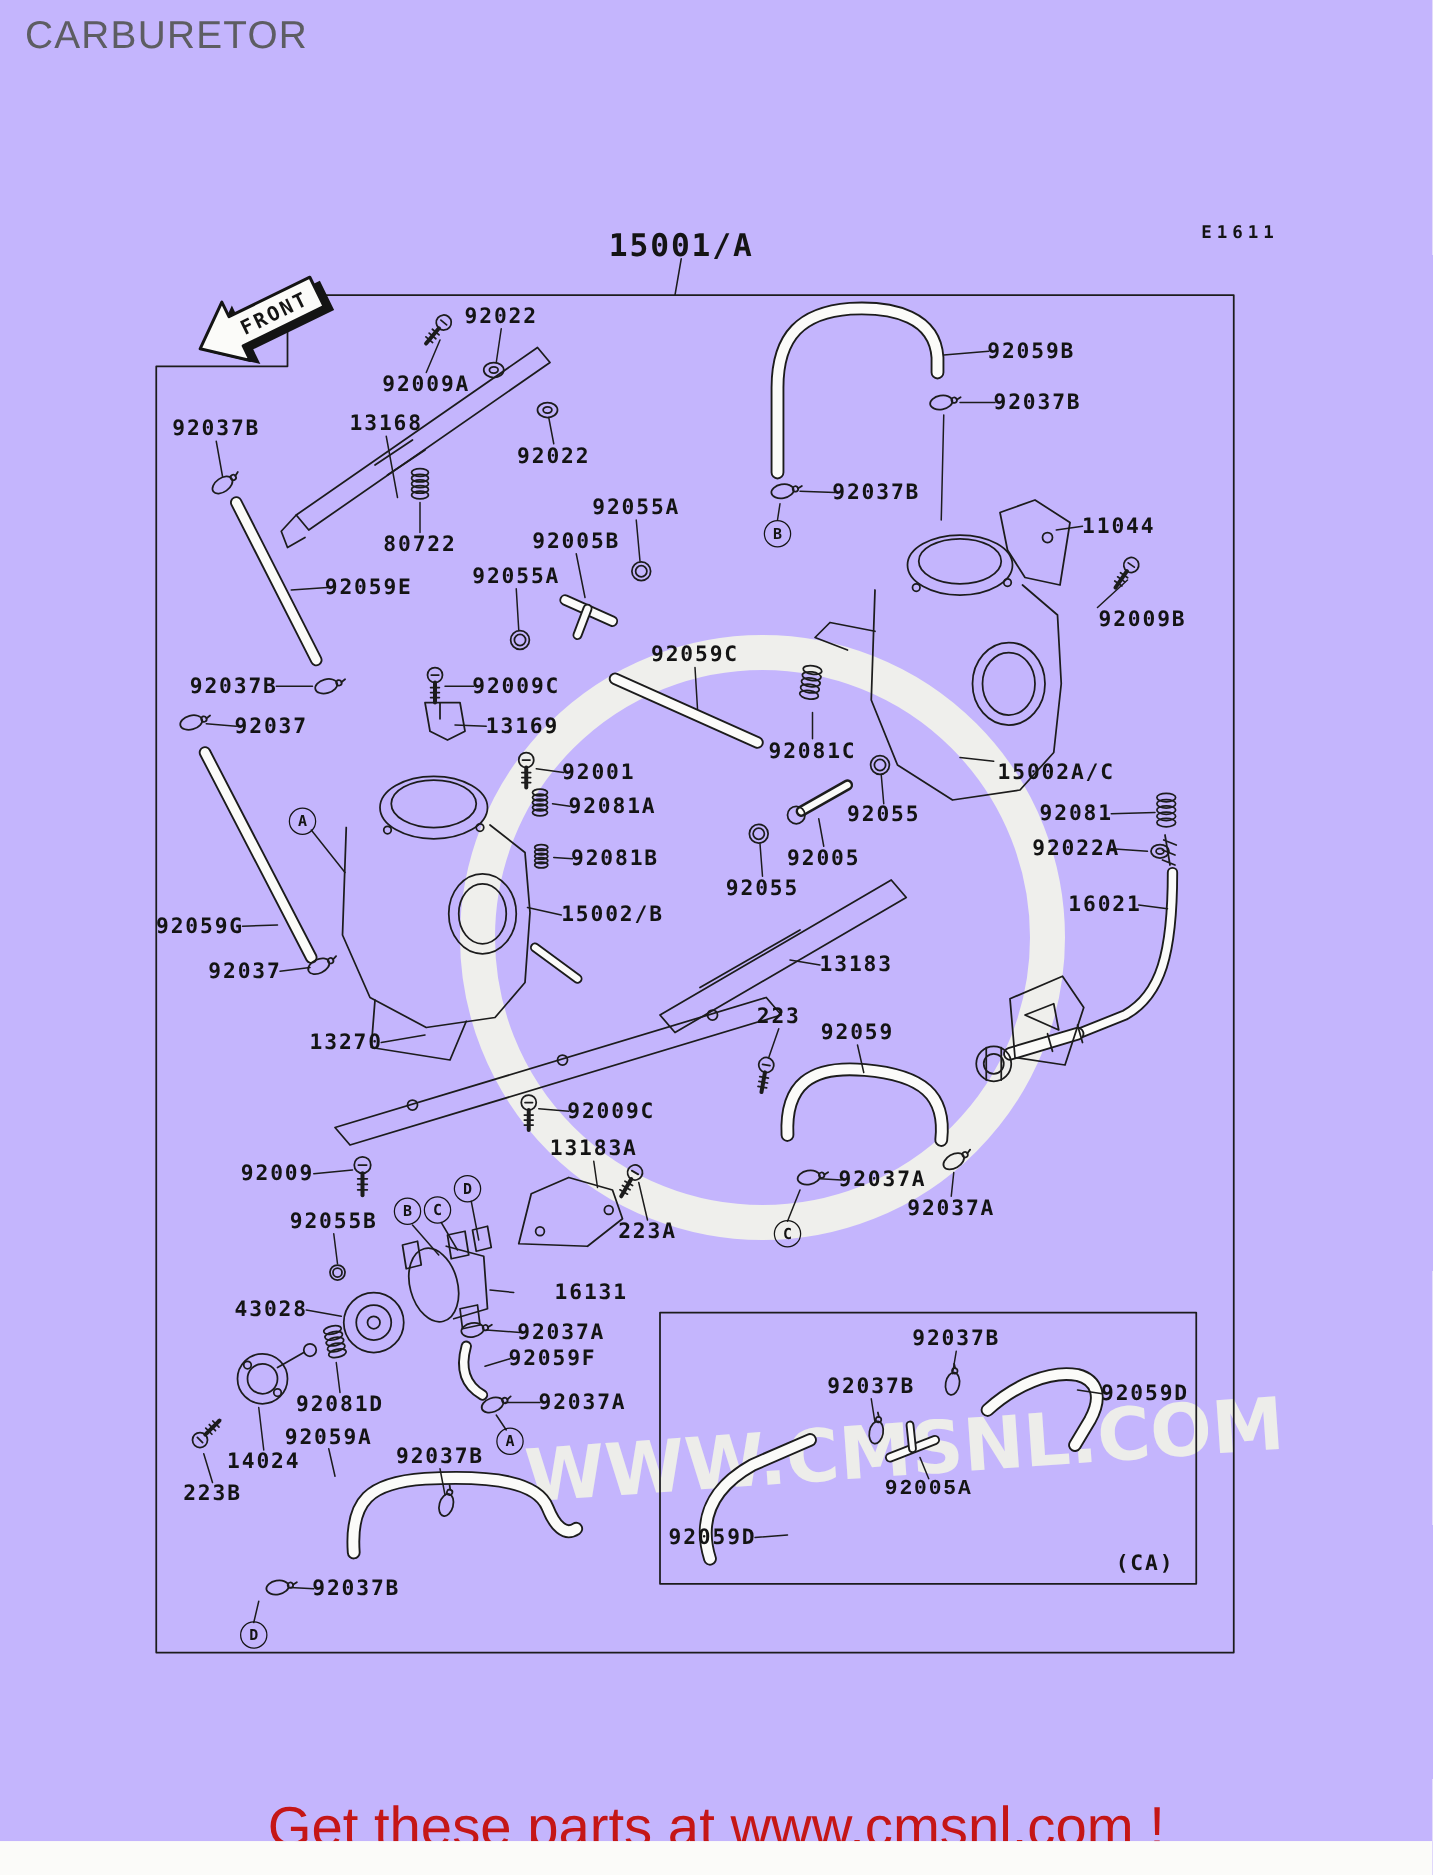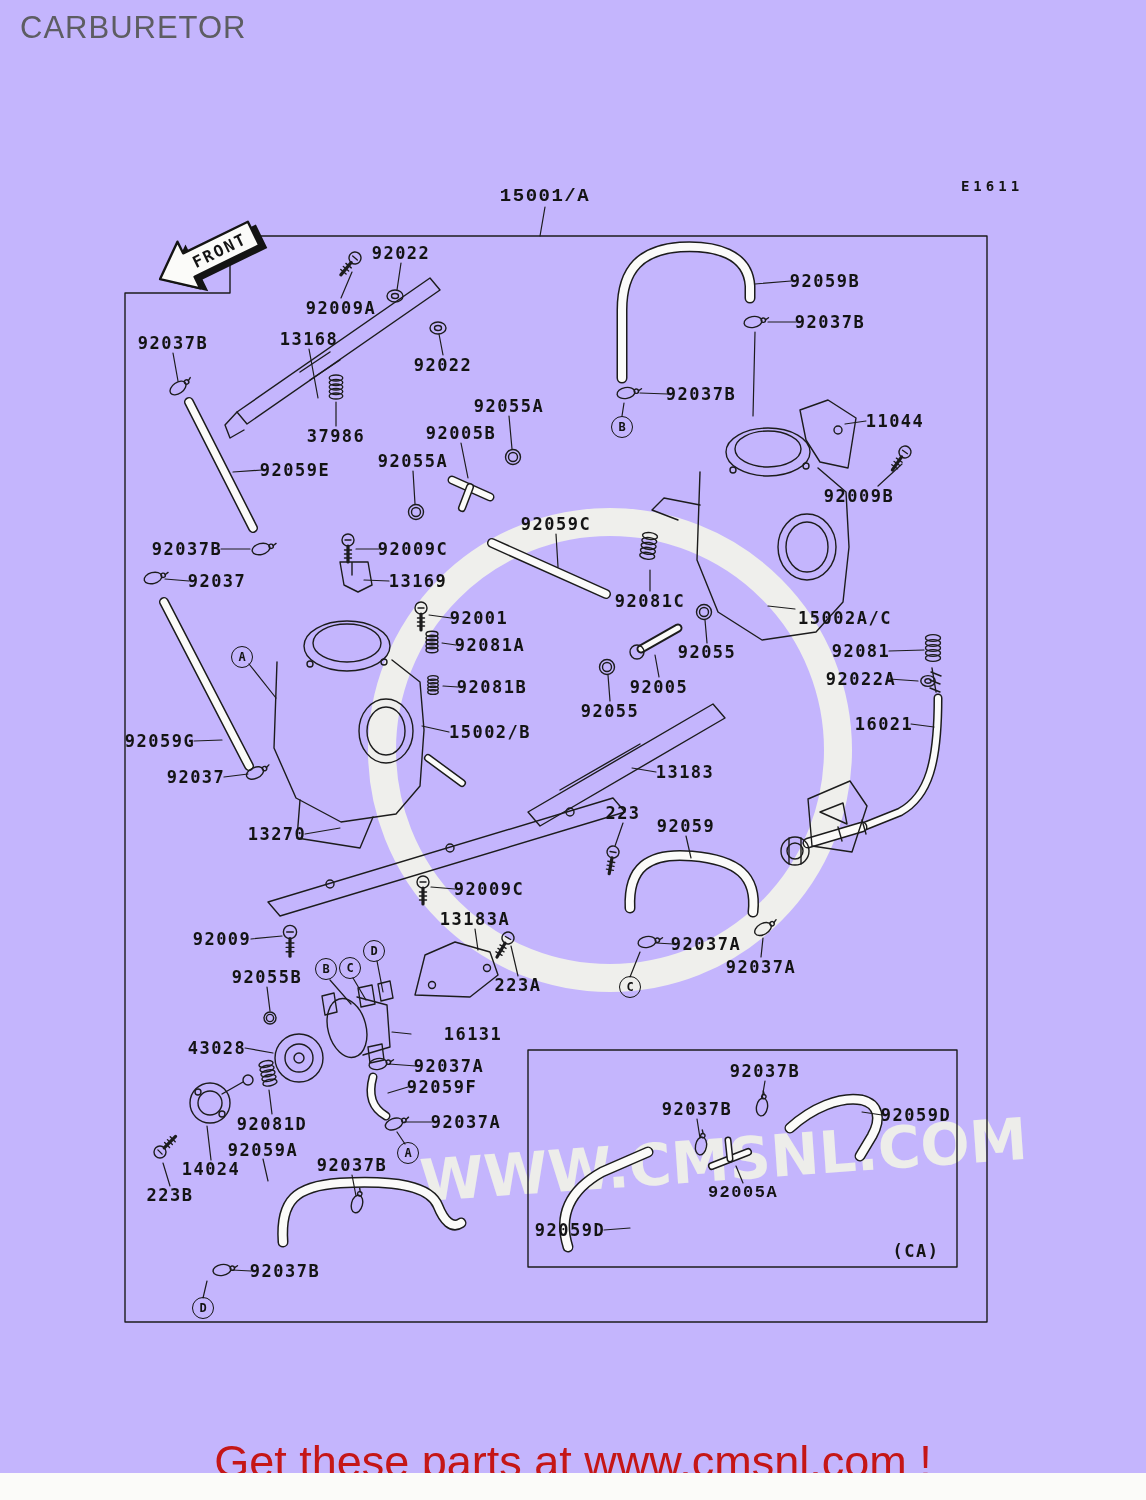--- a/index.html
+++ b/index.html
@@ -9,21 +9,21 @@
   #art *{vector-effect:non-scaling-stroke;}
   .plabel{position:absolute;transform:translate(-50%,-50%);white-space:nowrap;
           font:bold 17px "DejaVu Sans Mono",monospace;letter-spacing:1.5px;color:#141414;}
   .callout{position:absolute;transform:translate(-50%,-50%);width:20px;height:20px;
            border:1.7px solid #141414;border-radius:50%;display:flex;align-items:center;
            justify-content:center;font:bold 12px "DejaVu Sans Mono",monospace;color:#141414;}
   #page-title{position:absolute;left:20px;top:10px;
               font:normal 31px "Liberation Sans",sans-serif;color:#5d5d62;letter-spacing:1px;}
   #ecode{position:absolute;left:992px;top:186px;transform:translate(-50%,-50%);
          font:bold 14px "DejaVu Sans Mono",monospace;letter-spacing:4px;color:#141414;}
-  #assembly{font-size:19px;font-family:Liberation Mono, monospace;}
+  #assembly{font-size:25px;}
   #footer{position:absolute;left:0;top:1436px;width:100%;text-align:center;
           font:normal 45px "Liberation Sans",sans-serif;color:#c51616;}
 </style>
 </head>
 <body>
 
 <div id="stage">
 
   <div id="page-title">CARBURETOR</div>
   <div id="ecode">E1611</div>
@@ -234,24 +234,24 @@
       <div class="plabel" style="left: 401px; top: 253px;">92022</div>
       <div class="plabel" style="left: 341px; top: 308px;">92009A</div>
       <div class="plabel" style="left: 309px; top: 339px;">13168</div>
       <div class="plabel" style="left: 443px; top: 365px;">92022</div>
       <div class="plabel" style="left: 173px; top: 343px;">92037B</div>
       <div class="plabel" style="left: 825px; top: 281px;">92059B</div>
       <div class="plabel" style="left: 830px; top: 322px;">92037B</div>
       <div class="plabel" style="left: 701px; top: 394px;">92037B</div>
       <div class="plabel" style="left: 509px; top: 406px;">92055A</div>
       <div class="plabel" style="left: 461px; top: 433px;">92005B</div>
-      <div class="plabel" style="left: 336px; top: 436px;">37986</div>
+      <div class="plabel" style="left: 336px; top: 436px;">80722</div>
       <div class="plabel" style="left: 413px; top: 461px;">92055A</div>
       <div class="plabel" style="left: 895px; top: 421px;">11044</div>
-      <div class="plabel" style="left: 859px; top: 496px;">92009B</div>
+      <div class="plabel" style="left: 914px; top: 496px;">92009B</div>
       <div class="plabel" style="left: 295px; top: 470px;">92059E</div>
       <div class="plabel" style="left: 556px; top: 524px;">92059C</div>
       <div class="plabel" style="left: 187px; top: 549px;">92037B</div>
       <div class="plabel" style="left: 413px; top: 549px;">92009C</div>
       <div class="plabel" style="left: 217px; top: 581px;">92037</div>
       <div class="plabel" style="left: 418px; top: 581px;">13169</div>
       <div class="plabel" style="left: 650px; top: 601px;">92081C</div>
       <div class="plabel" style="left: 845px; top: 618px;">15002A/C</div>
       <div class="plabel" style="left: 479px; top: 618px;">92001</div>
       <div class="plabel" style="left: 490px; top: 645px;">92081A</div>

